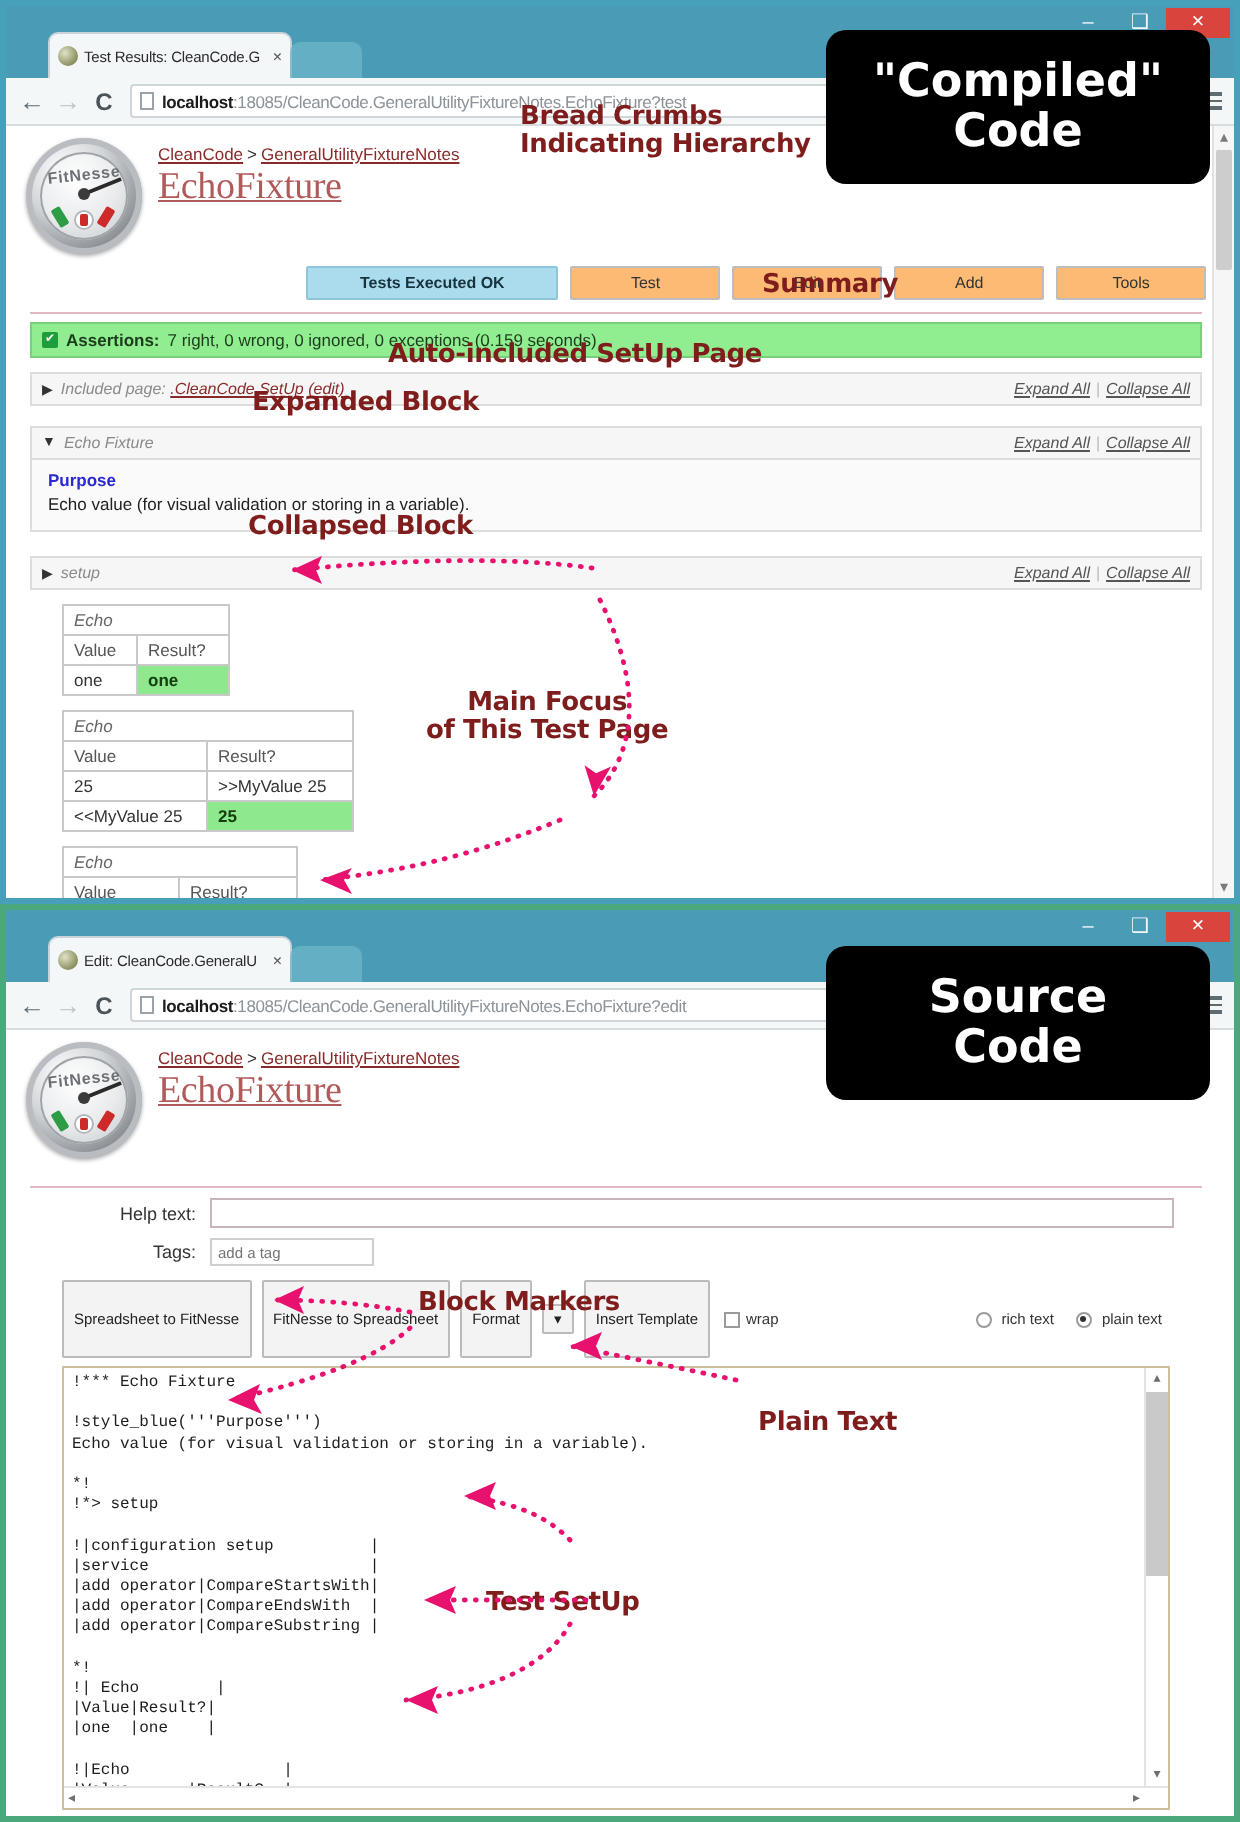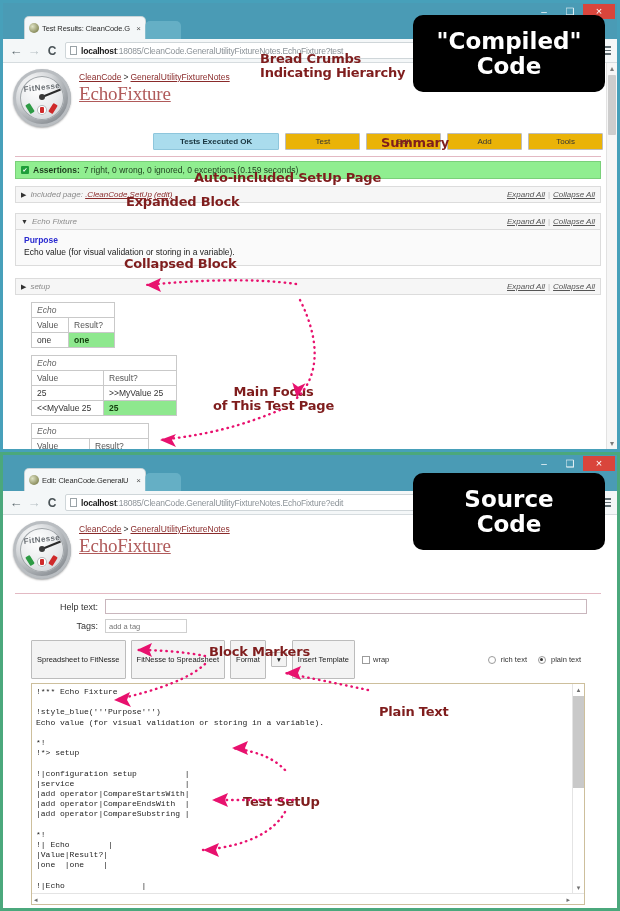--- a/index.html
+++ b/index.html
@@ -131,21 +131,21 @@
   .crumbs { font-size:8.5px; color:#444; padding-top:3px; }
   .crumbs a { color:#8a2b2b; text-decoration:underline; }
   .crumbs .sep { color:#333; padding:0 2px; }
   .pagetitle {
     font-size:19px; color:#b05a5a; text-decoration:underline; letter-spacing:-.2px;
     margin-top:1px; font-family:"Liberation Serif", serif;
   }
 
   .btnrow { display:flex; gap:6px; margin:6px 0 0 140px; }
   .fbtn {
-    font-size:8px; color:#333; background:#eab308; border:1px solid #bdbdbd;
+    font-size:8px; color:#333; background:#fdba74; border:1px solid #bdbdbd;
     padding:3px 0; text-align:center; width:80px; border-radius:1px;
   }
   .fbtn.primary { background:#aadced; border-color:#8ec6dc; width:135px; font-weight:bold; color:#17333d; }
 
   .hrule { height:1px; background:#e3b9c3; margin:6px 2px 0 2px; }
 
   .assertbar {
     margin:4px 2px 0 2px; background:#90ee90; border:1px solid #7ad07a;
     font-size:8.5px; color:#1d3c1d; padding:3px 5px; display:flex; align-items:center; gap:4px;
   }
@@ -549,21 +549,21 @@
       <path d="M203,850 l16,-7 l-3,7 l3,7 z"></path>
     </g>
   </svg>
 
   <div class="anno" style="left:260px; top:52px; font-size:13px;">Bread Crumbs
 Indicating Hierarchy</div>
   <div class="anno" style="left:381px; top:136px; font-size:13px;">Summary</div>
   <div class="anno" style="left:194px; top:171px; font-size:13px;">Auto-included SetUp Page</div>
   <div class="anno" style="left:126px; top:195px; font-size:13px;">Expanded Block</div>
   <div class="anno" style="left:124px; top:257px; font-size:13px;">Collapsed Block</div>
-  <div class="anno" style="left:213px; top:345px; font-size:13px; text-align:center;margin-top:40px;">Main Focus
+  <div class="anno" style="left:213px; top:345px; font-size:13px; text-align:center;">Main Focus
 of This Test Page</div>
   <div class="anno" style="left:209px; top:645px; font-size:13px;">Block Markers</div>
   <div class="anno" style="left:379px; top:705px; font-size:13px;">Plain Text</div>
   <div class="anno" style="left:243px; top:795px; font-size:13px;">Test SetUp</div>
 
   <div class="callout" style="left:413px; top:15px; width:192px; height:77px; font-size:23px;">
     <span>"Compiled"</span>
     <span>Code</span>
   </div>
   <div class="callout" style="left:413px; top:473px; width:192px; height:77px; font-size:23px;">

